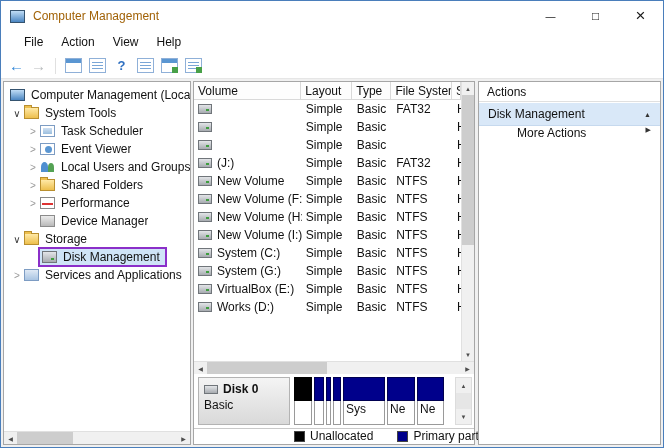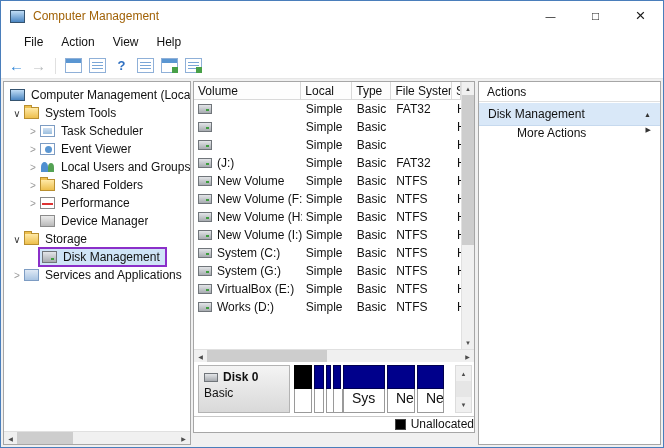--- a/index.html
+++ b/index.html
@@ -30,21 +30,21 @@
   .tbox.bar::before { content:""; position:absolute; left:0; right:0; top:0; height:4px; background:#5a96d2; }
   .tbox.lines::before { content:""; position:absolute; left:2px; right:2px; top:3px; height:1px; background:#7aa6d6; box-shadow:0 3px 0 #7aa6d6, 0 6px 0 #7aa6d6; }
   .tbox.green::after { content:""; position:absolute; right:-1px; bottom:-1px; width:6px; height:6px; background:#48a048; }
   .tb-help { width:17px; height:15px; display:flex; align-items:center; justify-content:center; }
   .tb-help::before { content:"?"; color:#2e6fc0; font-weight:bold; font-size:13px; }
 
   
   .main { position:absolute; top:78px; left:0; right:0; bottom:0; background:#f0f0f0; }
   .pane { position:absolute; background:#fff; border:1px solid #a6a6a6; }
   .pane-left   { left:2px;   top:2px; bottom:2px; width:188px; }
-  .pane-middle { left:192px; top:2px; bottom:14px; width:282px; }
+  .pane-middle { left:192px; top:2px; bottom:2px; width:282px; }
   .pane-right  { left:477px; top:2px; bottom:2px; right:2px; }
 
   
   .tree { position:absolute; inset:0 0 13px 0; overflow:hidden; padding-top:4px; }
   .tree-row { height:18px; display:flex; align-items:center; white-space:nowrap; }
   .d0 { padding-left:6px; } .d1 { padding-left:6px; } .d2 { padding-left:22px; }
   .chev { width:14px; flex:none; text-align:center; font-size:10px; }
   .chev.col::before { content:">"; color:#9a9a9a; }
   .chev.exp::before { content:"∨"; color:#3c3c3c; }
   .ti { width:15px; height:12px; margin-right:6px; flex:none; position:relative; }
@@ -93,27 +93,27 @@
   
   .disk-area { position:absolute; left:0; right:0; bottom:16px; height:54px; background:#fff; }
   .disk-card { position:absolute; left:4px; top:3px; width:92px; bottom:3px; background:linear-gradient(#f4f4f4,#d9d9d9); border:1px solid #b3b3b3; padding:4px 5px; }
   .dc-line1 { display:flex; align-items:center; font-weight:bold; }
   .dc-ic { width:14px; height:9px; margin-right:5px; background:linear-gradient(#e3e5e8,#a7abb0); border:1px solid #70757a; flex:none; }
   .dc-line2 { margin-top:2px; }
   .partitions { position:absolute; left:100px; top:3px; right:26px; bottom:3px; display:flex; gap:2px; }
   .part { display:flex; flex-direction:column; flex:none; }
   .part-top { height:24px; background:#00008b; border:1px solid #000050; }
   .part-top.black { background:#000; border-color:#000; }
-  .part-label { flex:1; background:#fff; border:1px solid #9a9a9a; border-top:none; font-size:14px; padding:1px 0 0 8px; overflow:hidden; white-space:nowrap; }
+  .part-label { flex:1; background:#fff; border:1px solid #9a9a9a; border-top:none; font-size:12px; padding:1px 0 0 2px; overflow:hidden; white-space:nowrap; }
   .disk-vscroll { position:absolute; right:2px; top:3px; bottom:3px; width:17px; background:#f0f0f0; border:1px solid #dcdcdc; display:flex; flex-direction:column; }
   .disk-vscroll .sbtn { height:15px; width:100%; }
   .dtrack { flex:1; background:#e6e6e6; }
 
   
-  .legend { position:absolute; left:0; right:0; bottom:0; height:16px; background:#fff; border-top:1px solid #c9c9c9; display:flex; align-items:flex-end; gap:24px; padding-left:100px; white-space:nowrap;flex-direction:column; }
+  .legend { position:absolute; left:0; right:0; bottom:0; height:16px; background:#fff; border-top:1px solid #c9c9c9; display:flex; align-items:flex-start; gap:24px; padding-left:100px; white-space:nowrap; }
   .leg-item { display:flex; align-items:center; gap:5px; }
   .leg-sw { width:11px; height:11px; border:1px solid #444; flex:none; }
   .sw-black { background:#000; } .sw-navy { background:#00008b; }
 
   
   .actions-header { height:20px; padding:3px 0 0 8px; border-bottom:1px solid #e0e0e0; }
   .actions-group { height:23px; background:#d9e8f8; border-bottom:1px solid #c6d9ee; display:flex; align-items:center; padding:0 9px; margin-top:1px; }
   .ag-label { font-weight:normal; }
   .collapse-arrow { margin-left:auto; font-size:7px; color:#333; }
   .collapse-arrow::before { content:"▲"; }
@@ -233,21 +233,21 @@
         <span class="hthumb" style="width:56px"></span>
         <span class="htrack"></span>
         <span class="sbtn a-right"></span>
       </div>
     </div>
 
     <div class="pane pane-middle">
 
       <div class="vol-header">
         <div class="vh w-name">Volume</div>
-        <div class="vh w-layout">Local</div>
+        <div class="vh w-layout">Layout</div>
         <div class="vh w-type">Type</div>
         <div class="vh w-fs">File System</div>
         <div class="vh w-status">S</div>
       </div>
 
       <div class="vol-rows">
         <div class="vrow">
           <div class="vc w-name">
               <span class="ti ic-disk vol-ic"></span>
               <span></span>

